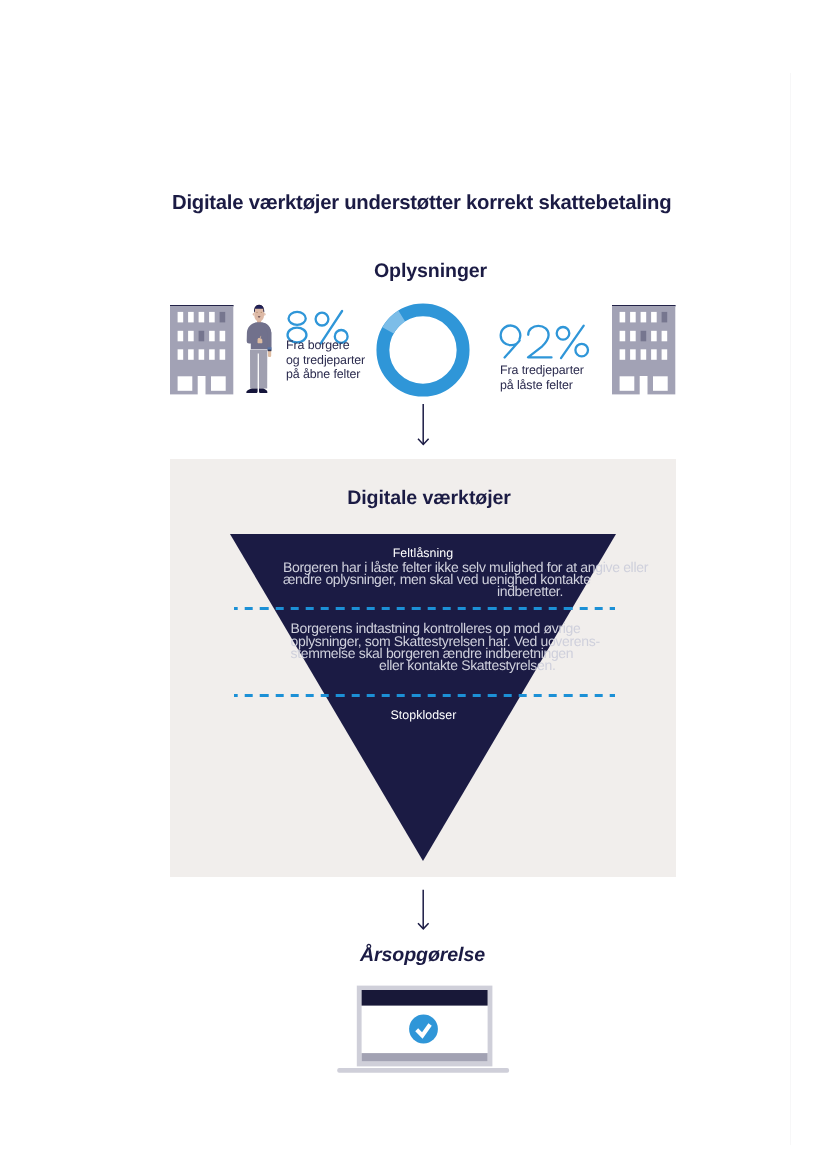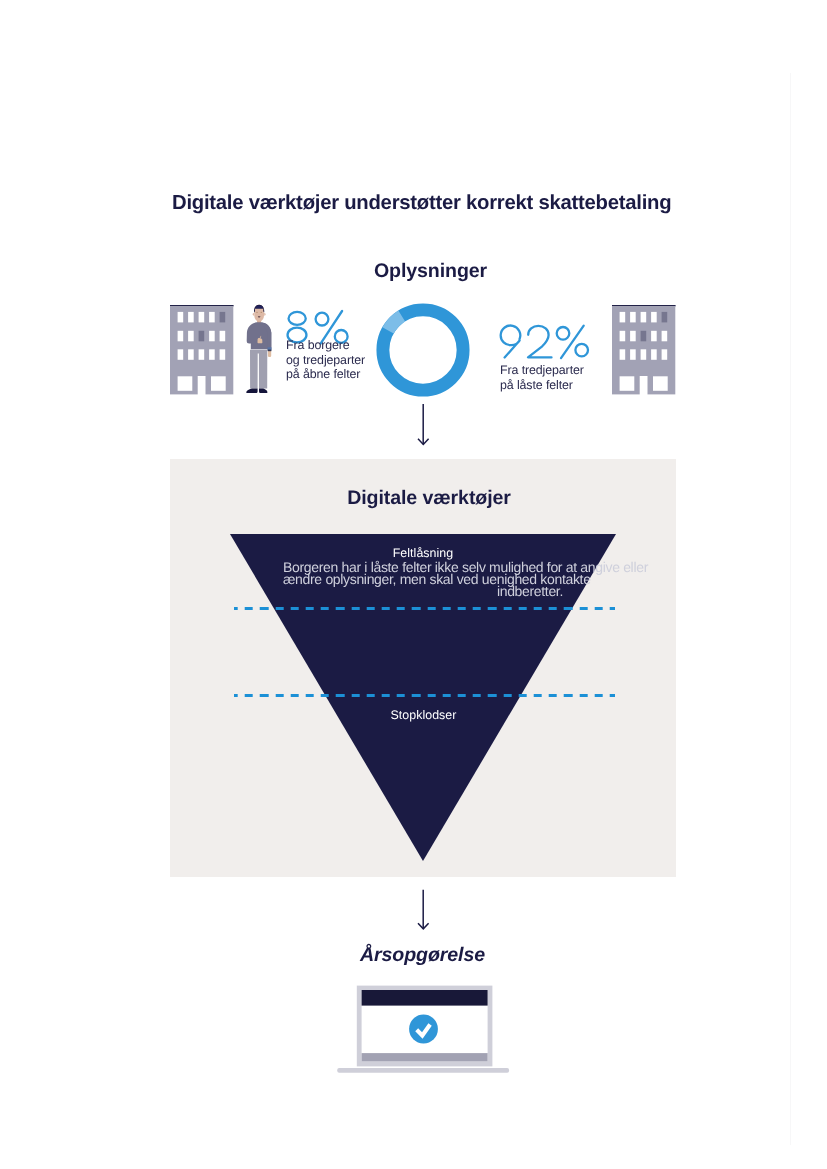--- a/index.html
+++ b/index.html
@@ -238,20 +238,26 @@
 
   <div class="fn-block" id="blk1">
     <div class="fn-h">Feltlåsning</div>
     <div class="fn-p">
       <div class="fn-line">Borgeren har i låste felter ikke selv mulighed for at angive eller</div>
       <div class="fn-line">ændre oplysninger, men skal ved uenighed kontakte</div>
       <div class="fn-line">indberetter.</div>
     </div>
   </div>
   <div class="fn-block" id="blk2">
+    <div class="fn-p">
+      <div class="fn-line">Borgerens indtastning kontrolleres op mod øvrige</div>
+      <div class="fn-line">oplysninger, som Skattestyrelsen har. Ved uoverens-</div>
+      <div class="fn-line">stemmelse skal borgeren ændre indberetningen</div>
+      <div class="fn-line">eller kontakte Skattestyrelsen.</div>
+    </div>
   </div>
   <div class="fn-block" id="blk3">
     <div class="fn-h">Stopklodser</div>
   </div>
 
   <svg class="arrow" id="arrow2" style="left:409px; top:887px;" width="28" height="48" viewBox="0 0 28 48">
     <path d="M14.2 2.7 L14.2 41.6" stroke="#1b1b44" stroke-width="1.5" fill="none"></path>
     <path d="M9.0 36.2 L14.3 41.8 L19.6 36.2" stroke="#1b1b44" stroke-width="1.5" fill="none" stroke-linecap="butt" stroke-linejoin="miter"></path>
   </svg>
 

